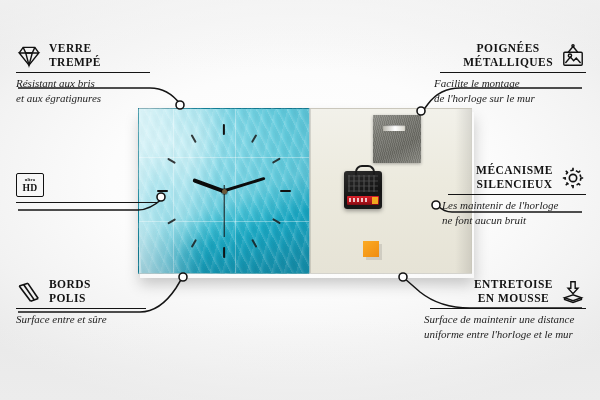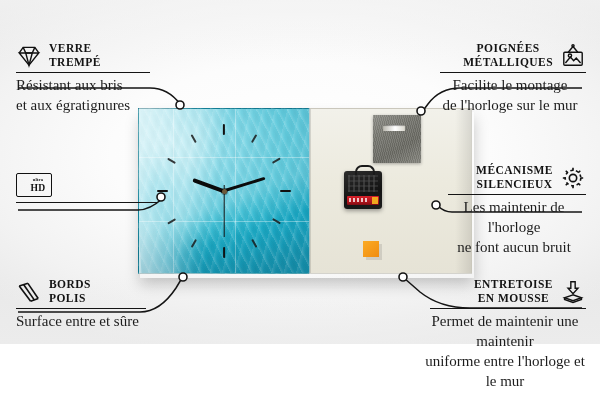--- a/index.html
+++ b/index.html
@@ -2,21 +2,21 @@
 <html><head>
 <meta charset="utf-8">
 <style>
   html,body{margin:0;padding:0;}
   body{
     width:600px;height:400px;overflow:hidden;
     font-family:"Liberation Serif", serif;
     background:#ffffff;
   }
   #stage{
-    position:relative;width:600px;height:344px;
+    position:relative;width:600px;height:400px;
     background:
       radial-gradient(ellipse 70% 60% at 50% 45%, #ffffff 0%, #fcfcfc 45%, #f2f2f2 78%, #e9e9e9 100%);
   }
   .vig{position:absolute;inset:0;pointer-events:none;
     background:linear-gradient(180deg, rgba(245,245,245,.55) 0%, rgba(255,255,255,0) 18%, rgba(255,255,255,0) 80%, rgba(238,238,238,.6) 100%);}
 
   
   #product{position:absolute;left:138px;top:108px;width:334px;height:166px;}
   .panel-shadow{position:absolute;left:2px;top:4px;width:334px;height:166px;
     box-shadow:0 6px 14px rgba(0,0,0,.22);}
@@ -109,28 +109,29 @@
   .co .hdr{display:flex;align-items:center;gap:7px;}
   .co.right .hdr{justify-content:flex-end;}
   .co .title{
     font-weight:bold;font-size:11.5px;line-height:1.18;letter-spacing:.45px;
     color:#131313;text-transform:uppercase;white-space:pre-line;
   }
   .co.left .title{text-align:left;}
   .co.right .title{text-align:center;}
   .co .rule{height:1.3px;background:#141414;margin:3px 0 3px 0;}
   .co .sub{
-    font-size:15px;line-height:1.33;color:#1d1d1d;white-space:pre-line;
+    font-size:11px;line-height:1.33;color:#1d1d1d;white-space:pre-line;
     font-family:"Liberation Serif", serif;
-  }
-  .co.right .sub{text-align:center;}
+    font-style:italic;
+  }
+  .co.right .sub{text-align:left;}
   .ic{width:26px;height:26px;flex:0 0 26px;color:#111;}
   .ic svg{display:block;width:26px;height:26px;}
   .hdbox{width:26px;height:22px;border:1.6px solid #111;border-radius:2px;
-    display:flex;flex-direction:column;align-items:center;justify-content:center;line-height:1;padding-left:8px;}
+    display:flex;flex-direction:column;align-items:center;justify-content:center;line-height:1;}
   .hdbox .u{font-size:4.6px;font-weight:bold;letter-spacing:.2px;}
   .hdbox .d{font-size:9.6px;font-weight:bold;letter-spacing:.3px;}
 </style>
 </head>
 <body>
 
 <div id="stage">
   <div class="vig"></div>
 
   <div id="product">
@@ -320,16 +321,16 @@
 EN MOUSSE</div>
       <span class="ic">
         <svg viewBox="0 0 24 24" fill="none" stroke="currentColor" stroke-width="1.3">
           <path d="M10 2.5h4v6h2.6L12 13.6 7.4 8.5H10z"></path>
           <path d="M12 14.6 4.2 17.3 12 20l7.8-2.7z"></path>
           <path d="M4.2 17.3v1.6L12 21.6l7.8-2.7v-1.6"></path>
         </svg>
       </span>
     </div>
     <div class="rule" style="width:156px;margin-left:auto"></div>
-    <div class="sub">Permet de maintenir une maintenir
+    <div class="sub">Surface de maintenir une distance
 uniforme entre l'horloge et le mur</div>
   </div>
 </div>
 
 </body></html>

